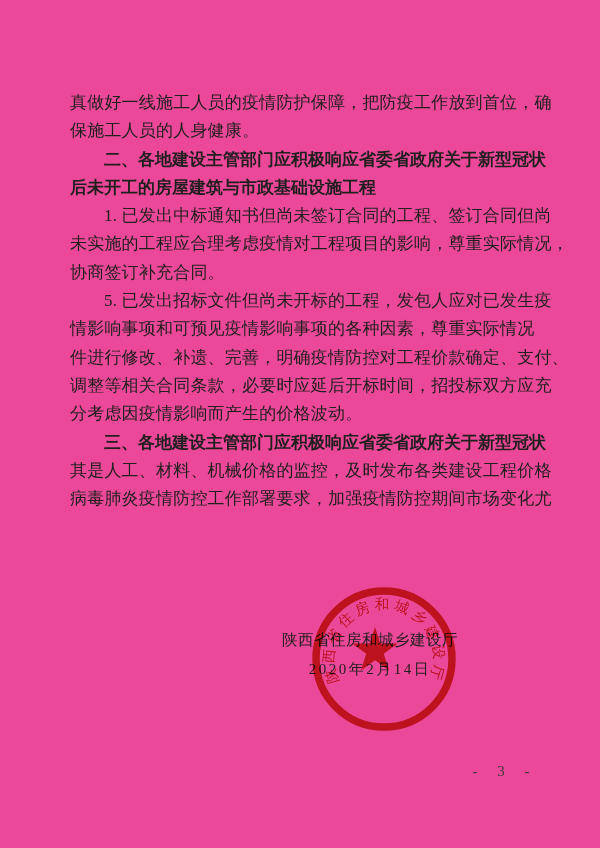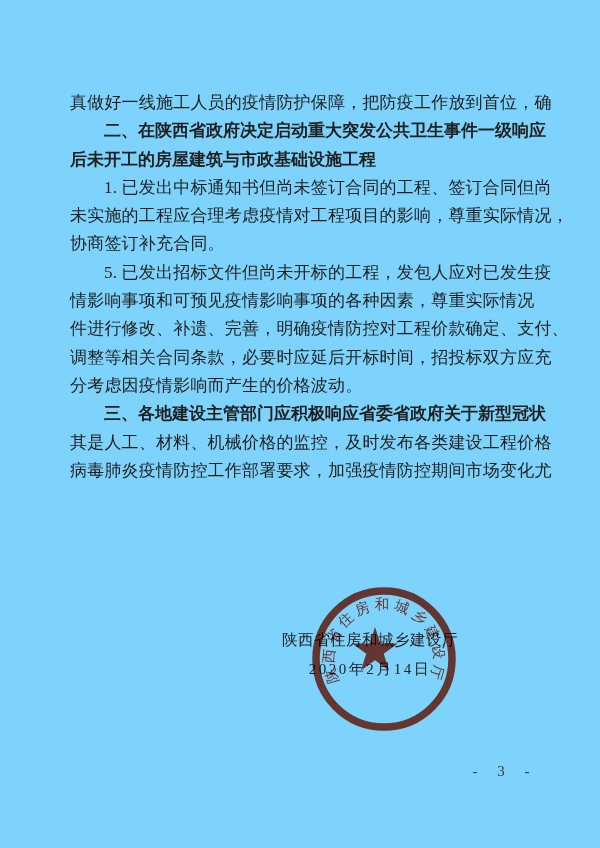--- a/index.html
+++ b/index.html
@@ -1,19 +1,19 @@
 <!DOCTYPE html>
 <html><head>
 <meta charset="utf-8">
 <style>
   html,body{margin:0;padding:0;background:#9c9c9c;}
   .page{
     position:relative;
     width:600px;height:848px;
-    background:#7dd3fc;
+    background:#ec4899;
     overflow:hidden;
     font-family:"Liberation Serif","DejaVu Serif",serif;
     color:#1f1f1f;
   }
   
   .doc-body{
     position:absolute;
     left:70px;top:89px;width:460px;
     font-size:17px;
     line-height:28.3px;
@@ -69,21 +69,22 @@
     color:#3a3a3a;
   }
 </style>
 </head>
 <body>
 
 <div class="page">
 
   <div class="doc-body">
       <div class="line">真做好一线施工人员的疫情防护保障，把防疫工作放到首位，确</div>
-      <div class="line bold indent">二、在陕西省政府决定启动重大突发公共卫生事件一级响应</div>
+      <div class="line last">保施工人员的人身健康。</div>
+      <div class="line bold indent">二、各地建设主管部门应积极响应省委省政府关于新型冠状</div>
       <div class="line bold last">后未开工的房屋建筑与市政基础设施工程</div>
       <div class="line indent">1. 已发出中标通知书但尚未签订合同的工程、签订合同但尚</div>
       <div class="line">未实施的工程应合理考虑疫情对工程项目的影响，尊重实际情况，</div>
       <div class="line last">协商签订补充合同。</div>
       <div class="line indent">5. 已发出招标文件但尚未开标的工程，发包人应对已发生疫</div>
       <div class="line">情影响事项和可预见疫情影响事项的各种因素，尊重实际情况</div>
       <div class="line">件进行修改、补遗、完善，明确疫情防控对工程价款确定、支付、</div>
       <div class="line">调整等相关合同条款，必要时应延后开标时间，招投标双方应充</div>
       <div class="line last">分考虑因疫情影响而产生的价格波动。</div>
       <div class="line bold indent">三、各地建设主管部门应积极响应省委省政府关于新型冠状</div>

